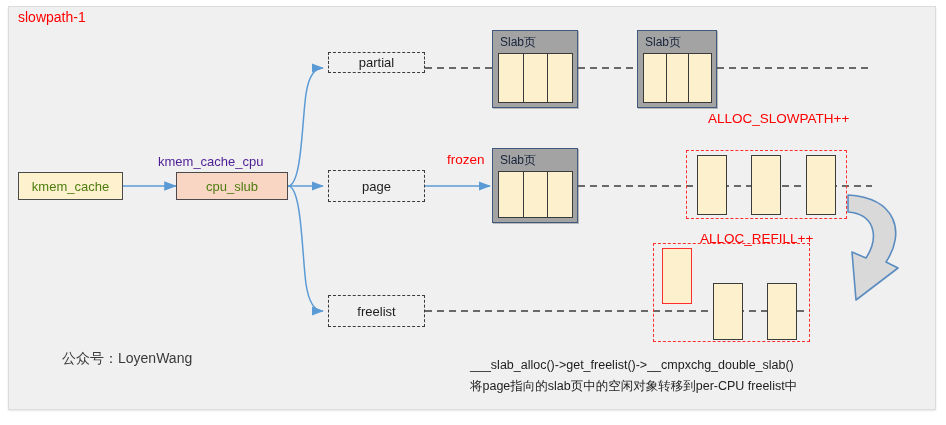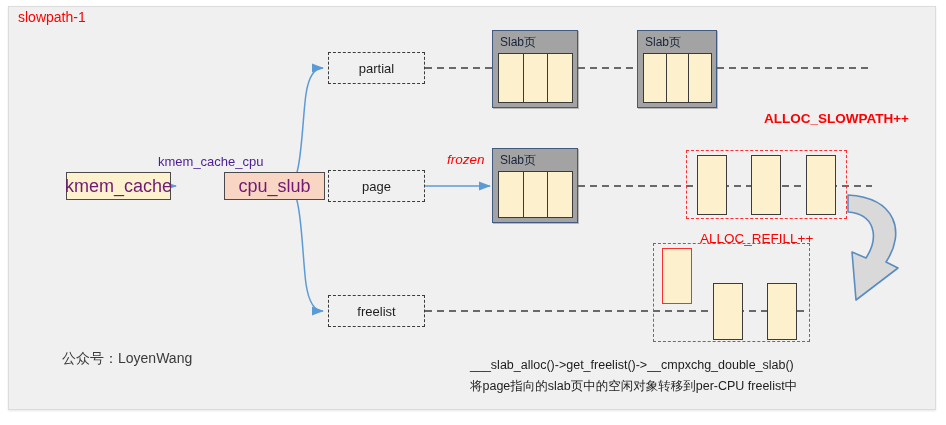--- a/index.html
+++ b/index.html
@@ -49,23 +49,22 @@
     color: #ff0000;
     white-space: nowrap;
   }
   
   .box {
     position: absolute;
     box-sizing: border-box;
     display: flex;
     align-items: center;
     justify-content: center;
-    font-size: 18px;
-    color: #701a75;
-    margin-left: 48px;
+    font-size: 13px;
+    color: #4d7c0f;
   }
   .box-kmem {
     background: #fdf2cd;
     border: 1.4px solid #4a4a4a;
   }
   .box-cpu {
     background: #f9d6c4;
     border: 1.4px solid #4a4a4a;
   }
   .cap-label {
@@ -191,25 +190,25 @@
              C880,236 874,214 848,212
              Z" fill="#d9d9d9" stroke="#5b8cc0" stroke-width="1.6" stroke-linejoin="round"></path>
   </svg>
 
   <div class="box box-kmem" style="left:18px; top:172px; width:105px; height:28px;">
     <span>kmem_cache</span>
   </div>
 
   <div class="cap-label" style="left:158px; top:154px;">kmem_cache_cpu</div>
 
-  <div class="box box-cpu" style="left:176px; top:172px; width:101px; height:28px;">
+  <div class="box box-cpu" style="left:176px; top:172px; width:112px; height:28px;">
     <span>cpu_slub</span>
   </div>
 
-  <div class="dbox" style="left:328px; top:52px; width:97px; height:32px;">
+  <div class="dbox" style="left:328px; top:52px; width:97px; height:21px;">
     <span>partial</span>
   </div>
   <div class="dbox" style="left:328px; top:170px; width:97px; height:32px;align-items:center;">
     <span>page</span>
   </div>
   <div class="dbox" style="left:328px; top:295px; width:97px; height:32px;">
     <span>freelist</span>
   </div>
 
   <div class="slab" style="left:492px; top:30px; width:86px; height:78px;">
@@ -223,31 +222,31 @@
 
   <div class="slab" style="left:637px; top:30px; width:80px; height:78px;">
     <div class="slab-title">Slab页</div>
     <div class="slab-cells">
       <div class="slab-cell"></div>
       <div class="slab-cell"></div>
       <div class="slab-cell"></div>
     </div>
   </div>
 
-  <div class="red-note" style="left:447px; top:152px;font-style:italic;">frozen</div>
+  <div class="red-note" style="left:447px; top:152px;">frozen</div>
   <div class="slab" style="left:492px; top:148px; width:86px; height:75px;">
     <div class="slab-title">Slab页</div>
     <div class="slab-cells">
       <div class="slab-cell"></div>
       <div class="slab-cell"></div>
       <div class="slab-cell"></div>
     </div>
   </div>
 
-  <div class="red-note" style="left:764px; top:111px;font-weight:bold;">ALLOC_SLOWPATH++</div>
+  <div class="red-note" style="left:708px; top:111px;">ALLOC_SLOWPATH++</div>
   <div class="rgroup" style="left:686px; top:150px; width:161px; height:69px;"></div>
   <div class="objcell" style="left:697px; top:155px; width:30px; height:60px;"></div>
   <div class="objcell" style="left:751px; top:155px; width:30px; height:60px;"></div>
   <div class="objcell" style="left:806px; top:155px; width:30px; height:60px;"></div>
 
   <div class="red-note" style="left:700px; top:231px;">ALLOC_REFILL++</div>
   <div class="rgroup" style="left:653px; top:243px; width:157px; height:99px;"></div>
   <div class="objcell red" style="left:662px; top:248px; width:30px; height:56px;"></div>
   <div class="objcell" style="left:713px; top:283px; width:30px; height:57px;"></div>
   <div class="objcell" style="left:767px; top:283px; width:30px; height:57px;"></div>

